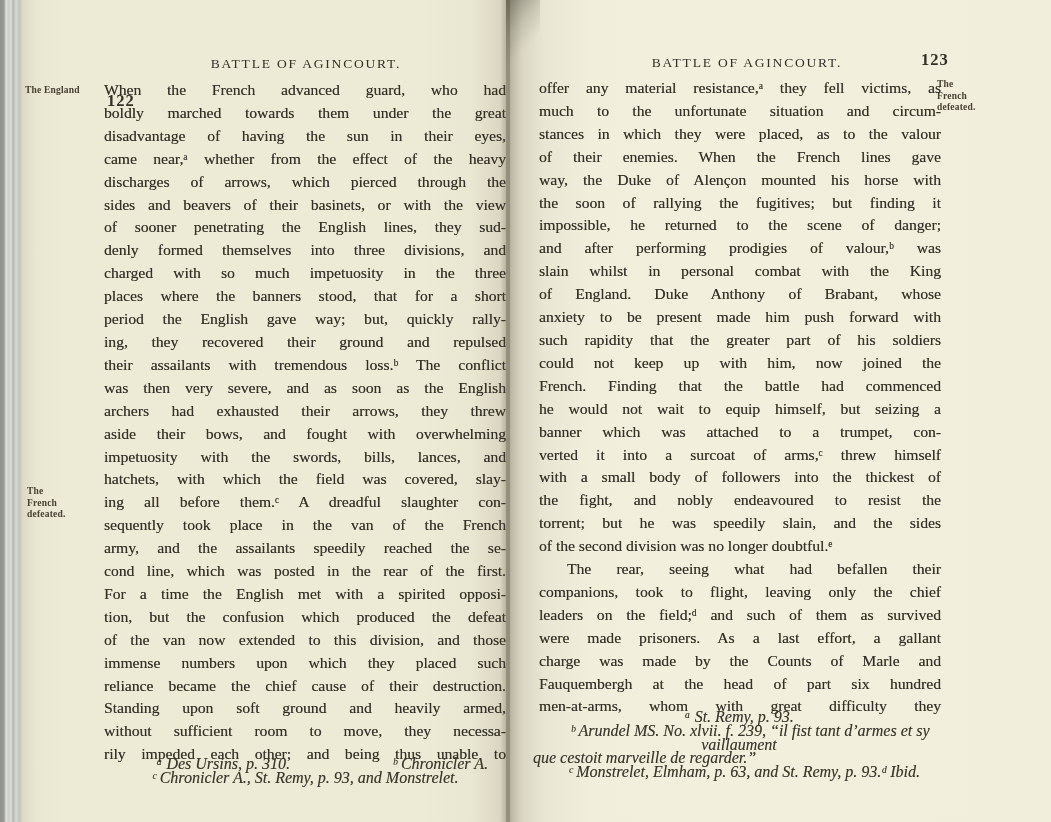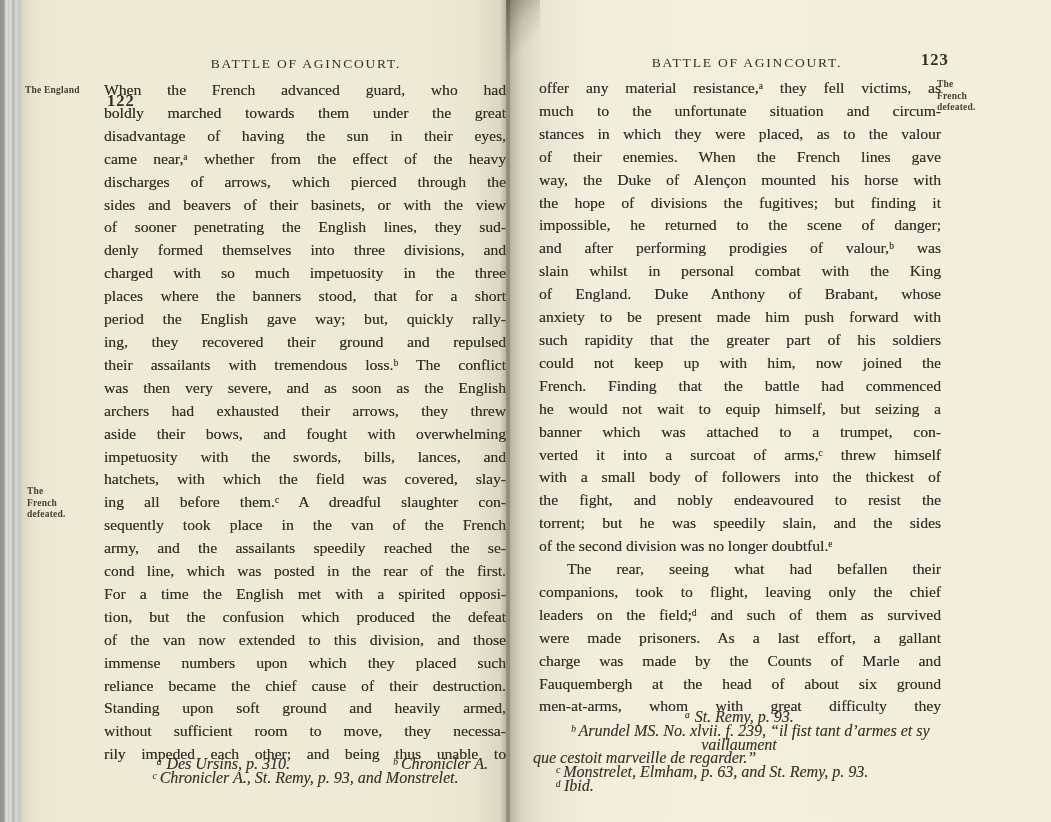--- a/index.html
+++ b/index.html
@@ -66,21 +66,21 @@
   .page.left .mn-mid{left:5px;top:486px;width:80px;}
   .page.left .body-text{left:82px;top:79px;}
   .page.left .footnotes{left:82px;top:757px;width:402px;}
   .page.left .fnrow{padding:0 18px 0 52px;}
 
   .page.right .pagenum{left:396px;top:50px;margin-left:19px;}
   .page.right .running{left:40px;top:55px;}
   .page.right .mn-top{left:431px;top:79px;width:80px;}
   .page.right .body-text{left:33px;top:77px;}
   .page.right .footnotes{left:27px;top:710px;width:412px;}
-  .page.right .fn4{display:flex;justify-content:center;padding:0 12px 0 22px;flex-direction:column;}
+  .page.right .fn4{display:flex;justify-content:center;padding:0 12px 0 22px;}
 </style>
 </head>
 <body>
 
 <div class="scan">
 
   <div class="edge-strip"></div>
 
   <div class="page left">
     <span class="pagenum">122</span>
@@ -140,42 +140,42 @@
     <div class="marginnote mn-top">The
 French
 defeated.</div>
 
     <div class="body-text">
         <div class="line">offer any material resistance,ᵃ they fell victims, as</div>
         <div class="line">much to the unfortunate situation and circum-</div>
         <div class="line">stances in which they were placed, as to the valour</div>
         <div class="line">of their enemies. When the French lines gave</div>
         <div class="line">way, the Duke of Alençon mounted his horse with</div>
-        <div class="line">the hope of divisions the fugitives; but finding it</div>
+        <div class="line">the soon of rallying the fugitives; but finding it</div>
         <div class="line">impossible, he returned to the scene of danger;</div>
         <div class="line">and after performing prodigies of valour,ᵇ was</div>
         <div class="line">slain whilst in personal combat with the King</div>
         <div class="line">of England. Duke Anthony of Brabant, whose</div>
         <div class="line">anxiety to be present made him push forward with</div>
         <div class="line">such rapidity that the greater part of his soldiers</div>
         <div class="line">could not keep up with him, now joined the</div>
         <div class="line">French. Finding that the battle had commenced</div>
         <div class="line">he would not wait to equip himself, but seizing a</div>
         <div class="line">banner which was attached to a trumpet, con-</div>
         <div class="line">verted it into a surcoat of arms,ᶜ threw himself</div>
         <div class="line">with a small body of followers into the thickest of</div>
         <div class="line">the fight, and nobly endeavoured to resist the</div>
         <div class="line">torrent; but he was speedily slain, and the sides</div>
         <div class="line flush">of the second division was no longer doubtful.ᵉ</div>
         <div class="line indent">The rear, seeing what had befallen their</div>
         <div class="line">companions, took to flight, leaving only the chief</div>
         <div class="line">leaders on the field;ᵈ and such of them as survived</div>
         <div class="line">were made prisoners. As a last effort, a gallant</div>
         <div class="line">charge was made by the Counts of Marle and</div>
-        <div class="line">Fauquembergh at the head of about six ground</div>
+        <div class="line">Fauquembergh at the head of part six hundred</div>
         <div class="line">men-at-arms, whom with great difficulty they</div>
       </div>
 
     <div class="footnotes">
       <div class="fncenter">ᵃ St. Remy, p. 93.</div>
       <div class="fnindent">ᵇ Arundel MS. No. xlvii. f. 239, “il fist tant d’armes et sy vaillaument</div>
       <div>que cestoit marveille de regarder.”</div>
       <div class="fn4">
         <span>ᶜ Monstrelet, Elmham, p. 63, and St. Remy, p. 93.</span>
         <span>ᵈ Ibid.</span>

